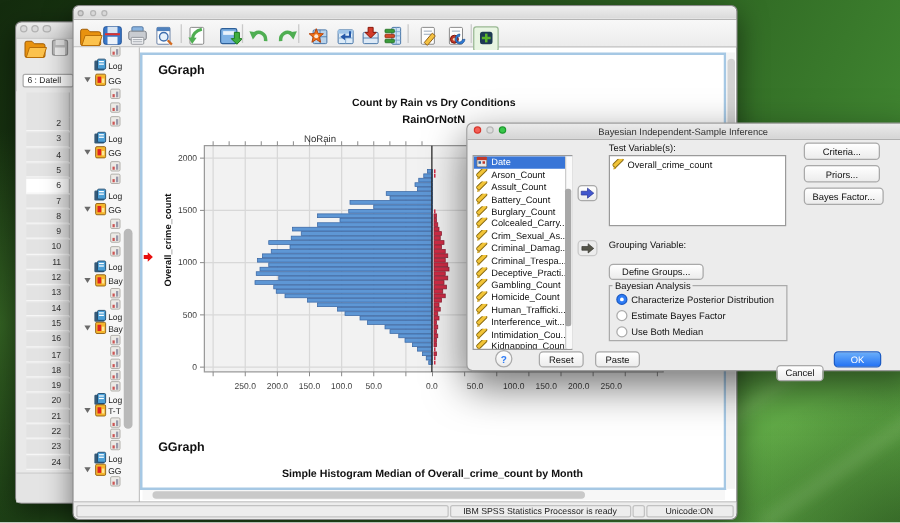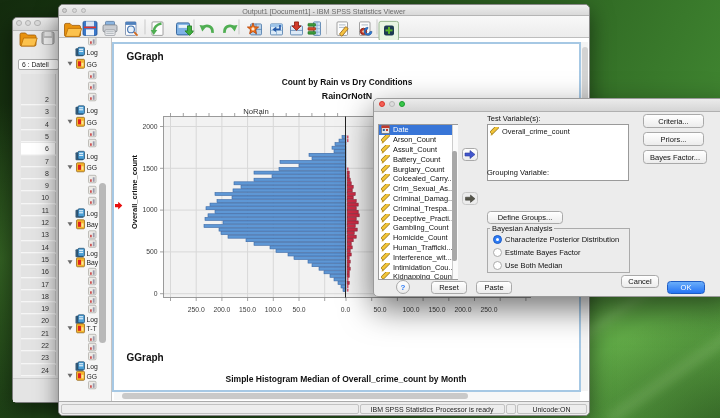--- a/index.html
+++ b/index.html
@@ -61,21 +61,20 @@
 <div style="position:absolute;left:8px;top:334.3px;width:35px;height:11.4px;background:#e3e3e3;border-bottom:1px solid #f6f6f6;border-right:1px solid #c9c9c9;font-size:7px;color:#333;text-align:right;padding-right:6px;box-sizing:border-box;line-height:11px;">23</div>
 <div style="position:absolute;left:8px;top:346.6px;width:35px;height:11.4px;background:#e3e3e3;border-bottom:1px solid #f6f6f6;border-right:1px solid #c9c9c9;font-size:7px;color:#333;text-align:right;padding-right:6px;box-sizing:border-box;line-height:11px;">24</div>
    <div style="position:absolute;left:0;bottom:0;width:100%;height:24px;background:#e4e4e4;border-top:1px solid #cfcfcf;"></div>
  </div>
 
  <div class="win" id="viewer" style="left:57.5px;top:4.2px;width:532.5px;height:411.6px;background:#fff;border:1px solid #888;">
    <div style="position:absolute;left:0;top:0;right:0;height:10.4px;background:linear-gradient(#eeeeee,#d9d9d9);border-bottom:1px solid #b5b5b5;border-radius:5px 5px 0 0;"></div>
    <div class="dot" style="left:3.5px;top:3.2px;width:5px;height:5px;background:#cfcfcf;border:1px solid #a8a8a8;"></div>
    <div class="dot" style="left:13px;top:3.2px;width:5px;height:5px;background:#d8d8d8;border:1px solid #b5b5b5;"></div>
    <div class="dot" style="left:22.5px;top:3.2px;width:5px;height:5px;background:#d8d8d8;border:1px solid #b5b5b5;"></div>
-   <div style="position:absolute;left:0;top:2px;width:100%;text-align:center;font-size:7.2px;color:#6b6b6b;">Output1 [Document1] - IBM SPSS Statistics Viewer</div>
    <div style="position:absolute;left:0;top:10.4px;right:0;height:22.4px;background:linear-gradient(#f8f8f8,#ececec);border-bottom:1px solid #bdbdbd;"></div>
    <svg style="position:absolute;left:0;top:10.4px" width="532" height="24" viewBox="57.5 14.6 532 24">
         <path d="M63 33.5 v-10 a1.5 1.5 0 0 1 1.5 -1.5 h4 l2 2 h7 a1.5 1.5 0 0 1 1.5 1.5 v8 a1.5 1.5 0 0 1 -1.5 1.5 h-13 a1.5 1.5 0 0 1 -1.5 -1.5z" fill="#e8920e" stroke="#a05c06" stroke-width="0.8"></path>
         <path d="M64 35 l2.6 -8 h13.6 l-2.6 8z" fill="#fcc24d" stroke="#b96f08" stroke-width="0.8"></path>
 <rect x="81.5" y="20" width="14" height="14" rx="1.5" fill="#3a78c9" stroke="#1d4e92" stroke-width="0.8"></rect>
         <rect x="84.5" y="20" width="8" height="5" fill="#d8e4f2"></rect>
         <rect x="84.5" y="28" width="8" height="6" fill="#eef3fa"></rect>
         <rect x="82.5" y="25.2" width="12" height="1.6" fill="#e3312c"></rect>
 <rect x="104.0" y="20" width="9" height="4" rx="1" fill="#8ab4e0" stroke="#4a6f9a" stroke-width="0.7"></rect>
         <rect x="101.5" y="23.5" width="14" height="7" rx="1.5" fill="#c9ccd1" stroke="#7d8187" stroke-width="0.8"></rect>
@@ -449,20 +448,21 @@
 <polygon points="115,204 118.2,204 118.2,201.7 122.3,205.6 118.2,209.4 118.2,207.2 115,207.2" fill="#e80f0f"></polygon>
 <text x="126.5" y="361" font-size="10" font-weight="bold" fill="#111">GGraph</text>
 <text x="346" y="381.5" font-size="8.5" font-weight="bold" fill="#111" text-anchor="middle">Simple Histogram Median of Overall_crime_count by Month</text>
 </svg>
 
  <div class="win" id="dlg" style="left:373px;top:98px;width:367px;height:199px;background:#ececec;border:1px solid #9a9a9a;box-shadow:0 12px 32px rgba(0,0,0,0.55);">
    <div style="position:absolute;left:0;top:0;right:0;height:13px;background:linear-gradient(#ebebeb,#d5d5d5);border-bottom:1px solid #b0b0b0;border-radius:5px 5px 0 0;"></div>
    <div class="dot" style="left:4.5px;top:2.2px;width:6px;height:6px;background:#f45f56;border:1px solid #d8362c;"></div>
    <div class="dot" style="left:14.5px;top:2.2px;width:6px;height:6px;background:#dcdcdc;border:1px solid #b8b8b8;"></div>
    <div class="dot" style="left:24.5px;top:2.2px;width:6px;height:6px;background:#38c74a;border:1px solid #1d9a2e;"></div>
+   <div style="position:absolute;left:60px;top:2.2px;width:225px;text-align:center;font-size:7.5px;color:#333;white-space:nowrap;">Bayesian Independent-Sample Inference</div>
    <div class="lbl" style="left:5px;top:24px;">Variables:</div>
    <div style="position:absolute;left:4px;top:25px;width:80px;height:156px;background:#fff;border:1px solid #9a9a9a;overflow:hidden;">
         <div class="vrow sel">
           <svg class="vicon" width="9" height="9" viewBox="0 0 9 9">
             <rect x="0.5" y="0.5" width="8" height="8" rx="1" fill="#e8e8e8" stroke="#666" stroke-width="0.7"></rect>
             <rect x="0.5" y="0.5" width="8" height="2.6" fill="#c0392b"></rect>
             <rect x="1.8" y="4" width="2" height="2" fill="#2d5f98"></rect>
             <rect x="5" y="4" width="2" height="2" fill="#c0392b"></rect>
           </svg>
           <span>Date</span>
@@ -581,35 +581,35 @@
           <svg class="vicon" width="9" height="9" viewBox="0 0 9 9">
             <rect x="2.6" y="-1.8" width="3.4" height="9.5" rx="0.6" fill="#f2c437" stroke="#8a6a10" stroke-width="0.8" transform="rotate(45 4.5 3)"></rect>
             <polygon points="1.2,6.2 3,7.9 0.6,8.6" fill="#caa02a"></polygon>
           </svg>
           <span>Overall_crime_count</span>
         </div>
    </div>
    <div class="btn" style="left:88px;top:49px;width:16px;height:13px;"><svg width="14" height="11" viewBox="0 0 14 11">
           <path d="M2 4 h5 V1.5 L12 5.5 7 9.5 V7 H2z" fill="#4257ce" stroke="#2d3a9a" stroke-width="0.6"></path>
         </svg></div>
-   <div class="lbl" style="left:113px;top:69px;">Grouping Variable:</div>
+   <div class="lbl" style="left:113px;top:92px;">Grouping Variable:</div>
    <div class="btn" style="left:88px;top:93px;width:16px;height:13px;background:#ececec;border-color:#c8c8c8;"><svg width="14" height="11" viewBox="0 0 14 11">
           <path d="M2.5 4.2 h5 V2 L12 5.7 7.5 9.4 V7.2 H2.5z" fill="#55554a" stroke="#30302a" stroke-width="0.5"></path>
         </svg></div>
    <div class="btn" style="left:113px;top:112px;width:76px;height:13px;line-height:12px;">Define Groups...</div>
    <div style="position:absolute;left:113px;top:129px;width:143px;height:45px;border:1px solid #ababab;"></div>
    <div class="lbl" style="left:116px;top:125px;background:#ececec;padding:0 2px;">Bayesian Analysis</div>
    <div style="position:absolute;left:119px;top:135.5px;width:9px;height:9px;border-radius:50%;background:#2e7cf6;border:1px solid #1d5cc4;"></div>
    <div style="position:absolute;left:122px;top:138.5px;width:3px;height:3px;border-radius:50%;background:#fff;"></div>
    <div style="position:absolute;left:119px;top:148.5px;width:9px;height:9px;border-radius:50%;background:#fff;border:1px solid #ababab;"></div>
    <div style="position:absolute;left:119px;top:161.5px;width:9px;height:9px;border-radius:50%;background:#fff;border:1px solid #ababab;"></div>
    <div class="lbl" style="left:131px;top:136px;">Characterize Posterior Distribution</div>
    <div class="lbl" style="left:131px;top:149px;">Estimate Bayes Factor</div>
    <div class="lbl" style="left:131px;top:162px;">Use Both Median</div>
    <div class="btn" style="left:269px;top:15px;width:61px;height:14px;line-height:13px;">Criteria...</div>
    <div class="btn" style="left:269px;top:33px;width:61px;height:14px;line-height:13px;">Priors...</div>
    <div class="btn" style="left:269px;top:51px;width:64px;height:14px;line-height:13px;">Bayes Factor...</div>
    <div class="btn" style="left:22px;top:181px;width:14px;height:14px;border-radius:50%;color:#2e7cf6;font-weight:bold;font-size:8px;line-height:13px;">?</div>
    <div class="btn" style="left:57px;top:181.5px;width:36px;height:13px;line-height:12px;">Reset</div>
    <div class="btn" style="left:102px;top:181.5px;width:36px;height:13px;line-height:12px;">Paste</div>
-   <div class="btn" style="left:247px;top:176px;width:38px;height:13px;line-height:12px;">Cancel</div>
+   <div class="btn" style="left:247px;top:193px;width:38px;height:13px;line-height:12px;">Cancel</div>
    <div class="btn" style="left:293px;top:181.5px;width:38px;height:13px;line-height:12px;background:linear-gradient(#6aaefa,#2574f4);border-color:#1d5cc4;color:#fff;">OK</div>
  </div>
 </div>
 </body></html>

